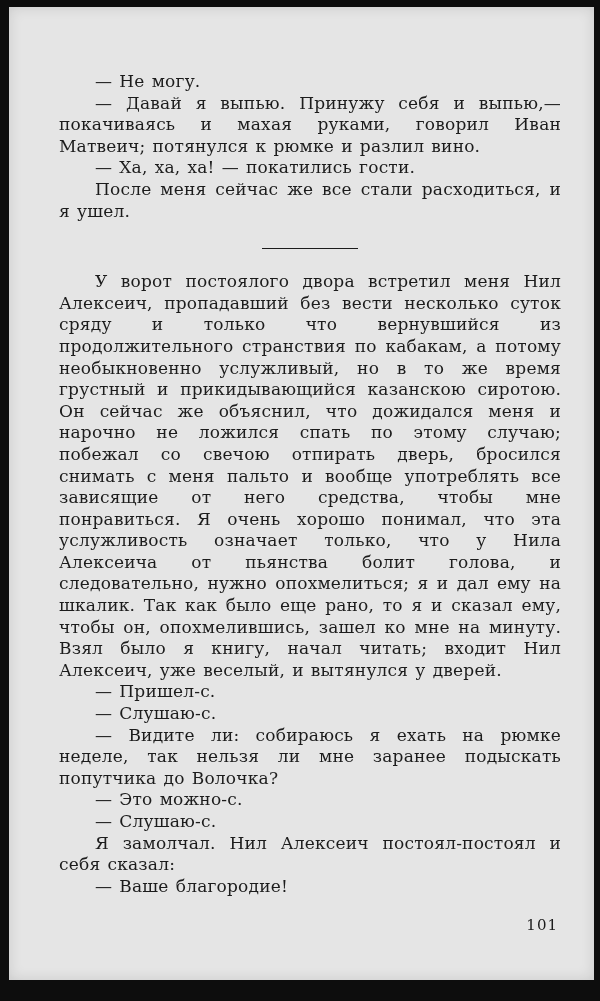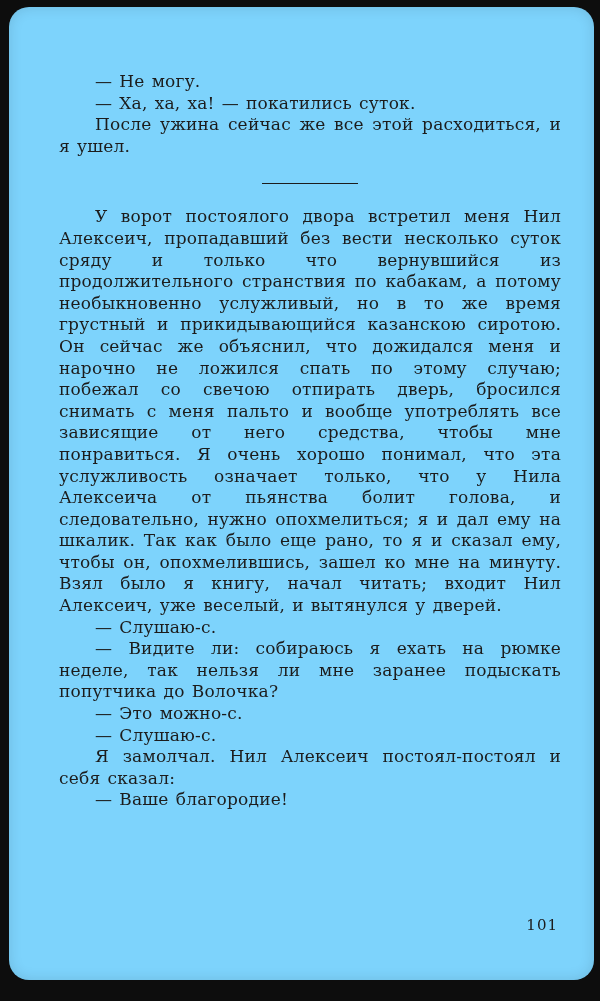--- a/index.html
+++ b/index.html
@@ -13,23 +13,22 @@
     position: relative;
     overflow: hidden;
     font-family: "DejaVu Serif", "Liberation Serif", serif;
   }
   .book-page {
     position: absolute;
     left: 9px;
     top: 7px;
     right: 6px;
     bottom: 21px;
-    background: #7dd3fc;
+    background: #e5e5e5;
     box-shadow: inset 0 0 14px rgba(0,0,0,0.12);
-    border-radius: 20px;
   }
   .text-block {
     position: absolute;
     left: 50px;
     right: 33px;
     top: 64px;
     color: #1c1c1c;
     font-size: 17px;
     line-height: 21.6px;
     letter-spacing: 0.2px;
@@ -54,24 +53,26 @@
     font-size: 15px;
     letter-spacing: 1px;
   }
 </style>
 </head>
 <body>
 
 <div class="book-page">
   <div class="text-block">
       <p class="para">— Не могу.</p>
-      <p class="para">— Ха, ха, ха! — покатились суток.</p>
-      <p class="para">После ужина сейчас же все этой расходиться, и я ушел.</p>
+      <p class="para">— Давай я выпью. Принужу себя и выпью,— покачиваясь и махая руками, говорил Иван Матвеич; потянулся к рюмке и разлил вино.</p>
+      <p class="para">— Ха, ха, ха! — покатились гости.</p>
+      <p class="para">После меня сейчас же все стали расходиться, и я ушел.</p>
       <div class="divider"></div>
       <p class="para">У ворот постоялого двора встретил меня Нил Алексеич, пропадавший без вести несколько суток сряду и только что вернувшийся из продолжительного странствия по кабакам, а потому необыкновенно услужливый, но в то же время грустный и прикидывающийся казанскою сиротою. Он сейчас же объяснил, что дожидался меня и нарочно не ложился спать по этому случаю; побежал со свечою отпирать дверь, бросился снимать с меня пальто и вообще употреблять все зависящие от него средства, чтобы мне понравиться. Я очень хорошо понимал, что эта услужливость означает только, что у Нила Алексеича от пьянства болит голова, и следовательно, нужно опохмелиться; я и дал ему на шкалик. Так как было еще рано, то я и сказал ему, чтобы он, опохмелившись, зашел ко мне на минуту. Взял было я книгу, начал читать; входит Нил Алексеич, уже веселый, и вытянулся у дверей.</p>
+      <p class="para">— Пришел-с.</p>
       <p class="para">— Слушаю-с.</p>
       <p class="para">— Видите ли: собираюсь я ехать на рюмке неделе, так нельзя ли мне заранее подыскать попутчика до Волочка?</p>
       <p class="para">— Это можно-с.</p>
       <p class="para">— Слушаю-с.</p>
       <p class="para">Я замолчал. Нил Алексеич постоял-постоял и себя сказал:</p>
       <p class="para">— Ваше благородие!</p>
     </div>
   <div class="page-number">101</div>
 </div>
 

